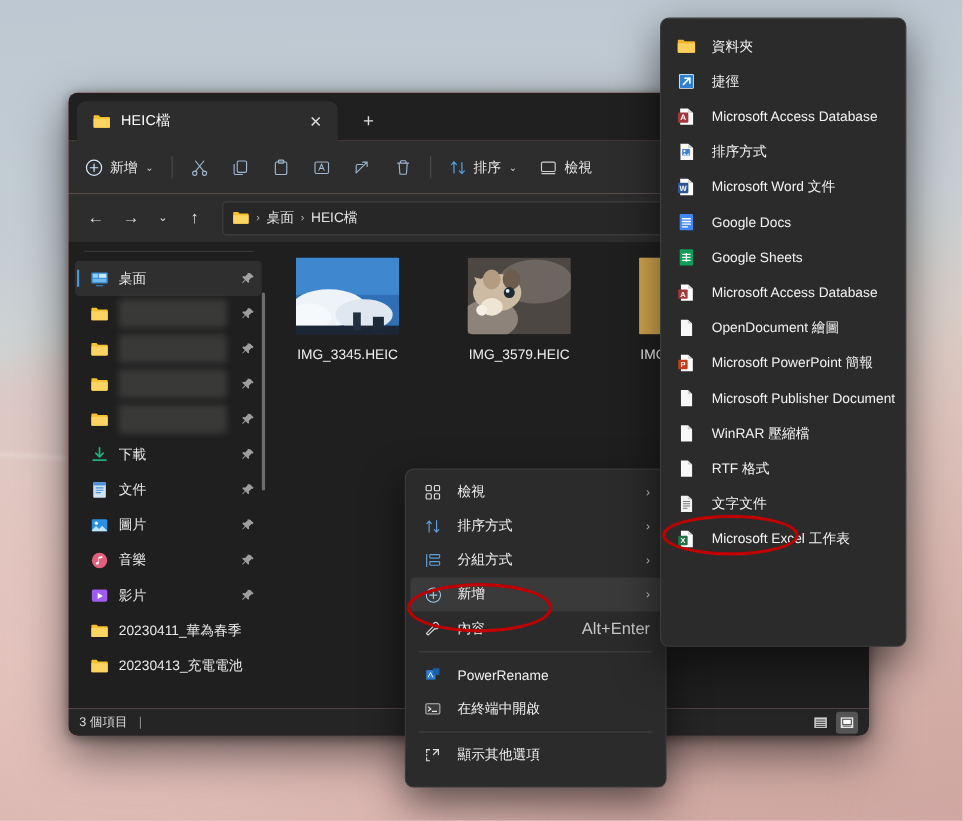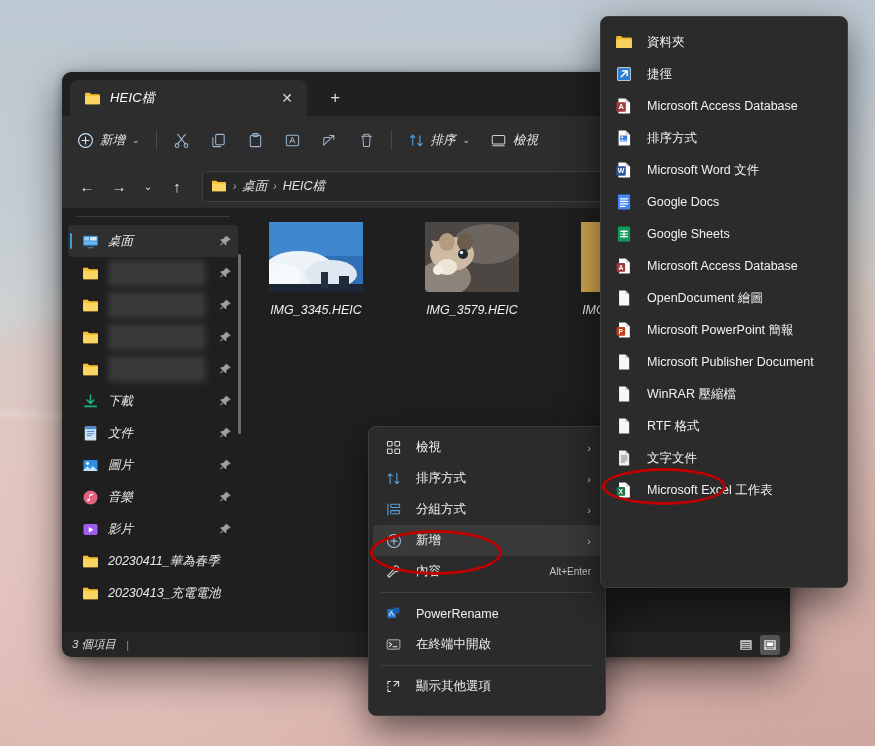--- a/index.html
+++ b/index.html
@@ -32,27 +32,26 @@
     filter: blur(2px);
   }
   .wp-top {
     position: absolute; left: 0; top: 0; width: 100%; height: 300px;
     background: linear-gradient(180deg, rgba(188,200,210,.85), rgba(188,200,210,0));
   }
 
   
   #explorer {
     position: absolute;
-    left: 62px; top: 72px; width: 728px; height: 585px;
+    left: 62px; top: 84px; width: 728px; height: 585px;
     background: #fca5a5;
     border-radius: 9px;
     box-shadow: 0 16px 42px rgba(0,0,0,.55), 0 2px 10px rgba(0,0,0,.4);
     overflow: hidden;
     color: #e6e6e6;
-    font-style: italic;
   }
   
   .titlebar {
     height: 44px; background: #202020;
     display: flex; align-items: flex-end;
     padding-left: 8px;
   }
   .tab {
     display: flex; align-items: center; gap: 9px;
     height: 36px; width: 237px;
@@ -172,27 +171,27 @@
     padding: 5px 4px;
     color: #f0f0f0;
   }
   .mi {
     height: 31px; border-radius: 4px; display: flex; align-items: center;
     padding: 0 10px 0 12px; gap: 14px; font-size: 12.5px;
   }
   .mi.hl { background: #3a3a3a; }
   .mi-ico { width: 17px; height: 17px; flex: 0 0 17px; display: flex; align-items:center; justify-content:center;}
   .mi-label { flex: 1; white-space: nowrap; }
-  .mi-accel { color: #c7c7c7; font-size: 10px; }
+  .mi-accel { color: #c7c7c7; font-size: 15px; }
   .mi-arrow { color: #c9c9c9; font-size: 11px; }
   .mi-divider { height: 1px; background: #404040; margin: 5px 8px; }
 
   
   #submenu {
-    position: absolute; left: 600px; top: 16px; width: 248px; height: 572px;
+    position: absolute; left: 600px; top: 16px; width: 224px; height: 572px;
     background: #2b2b2b;
     border: 1px solid #3d3d3d;
     border-radius: 8px;
     box-shadow: 0 14px 40px rgba(0,0,0,.55);
     padding: 9px 4px;
     color: #f2f2f2;
   }
   .si {
     height: 32px; border-radius: 4px; display: flex; align-items: center;
     padding: 0 8px 0 10px; gap: 14px; font-size: 12.5px;

